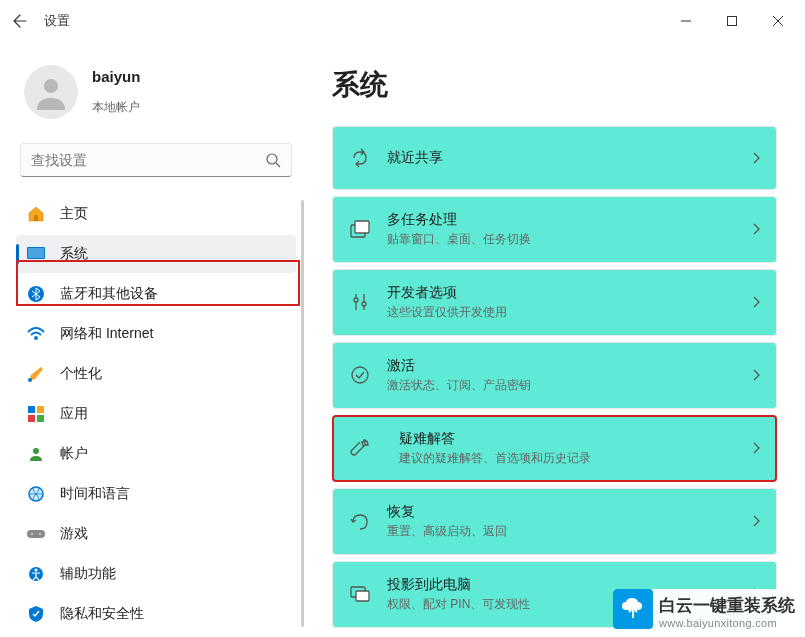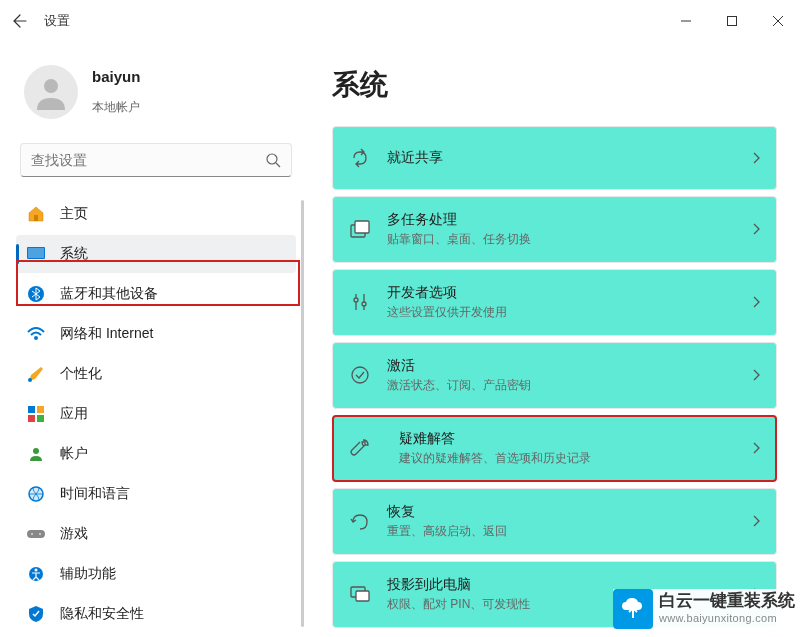--- a/index.html
+++ b/index.html
@@ -38,21 +38,21 @@
     .page-title { font-size: 28px; font-weight: 600; color: #222; margin-bottom: 22px; }
     
     .card { display: flex; align-items: center; border: 1px solid #e8e8e8; border-radius: 4px; background: #5eead4; padding: 14px 16px; margin-bottom: 6px; cursor: pointer; min-height: 64px; }
     .card.highlighted { border: 2px solid #d02020; padding: 13px 15px; gap: 12px; }
     .card-icon { width: 22px; height: 22px; display: flex; align-items: center; justify-content: center; margin-right: 16px; flex-shrink: 0; }
     .card-text { flex: 1; }
     .card-title { font-size: 14px; color: #222; }
     .card-desc { font-size: 12px; color: #666; margin-top: 2px; }
     .card-chevron { margin-left: 12px; }
     
-    .watermark { position: absolute; right: 10px; bottom: 8px; display: flex; align-items: flex-start; background: rgba(255,255,255,0.95); }
+    .watermark { position: absolute; right: 10px; bottom: 8px; display: flex; align-items: flex-end; background: rgba(255,255,255,0.95); }
     .wm-icon { width: 40px; height: 40px; background: #0099e5; border-radius: 4px; display: flex; align-items: center; justify-content: center; margin-right: 6px; }
     .wm-text { display: flex; flex-direction: column; }
     .wm-cn { font-size: 17px; font-weight: 600; color: #333; }
     .wm-url { font-size: 11px; color: #888; letter-spacing: 0.3px; }
     
     svg { display: block; }
   </style>
 </head>
 <body>
 

